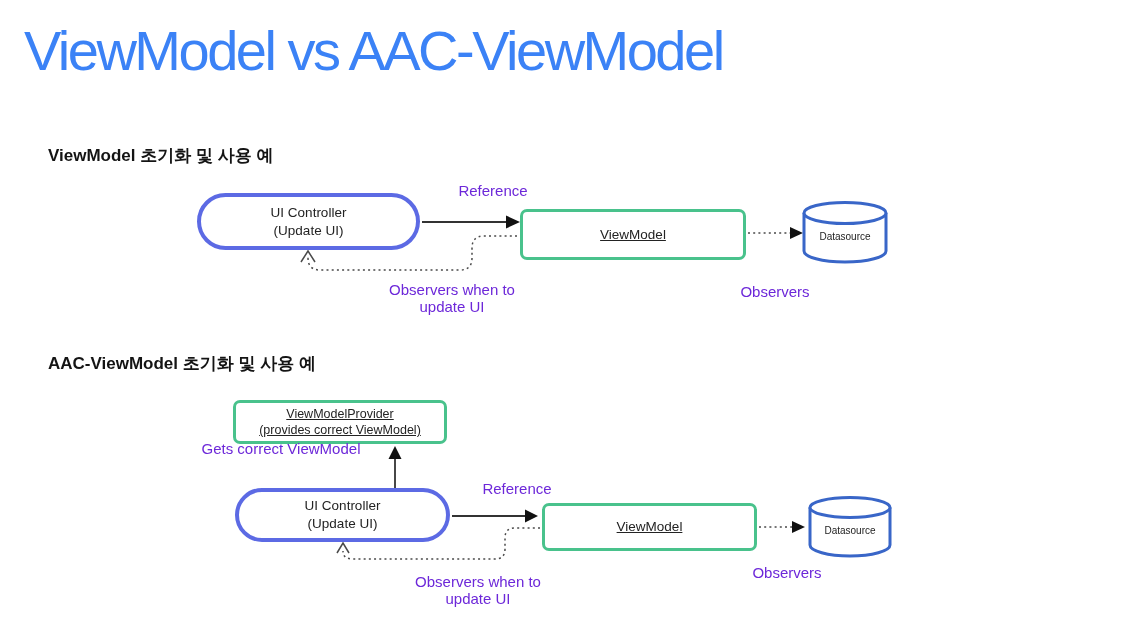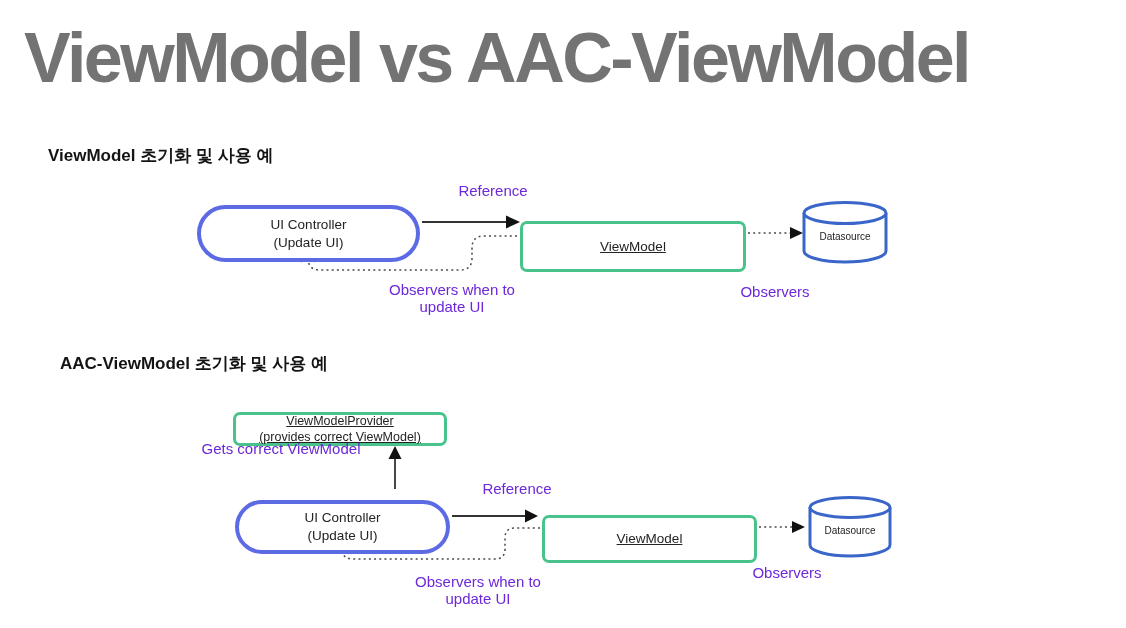--- a/index.html
+++ b/index.html
@@ -1,30 +1,30 @@
 <!DOCTYPE html>
 <html style="--controller-blue: #5C6AE4; --box-green: #49C28C; --datasource-blue: #3966C8;"><head>
 <meta charset="utf-8">
 <style>
   html,body{margin:0;padding:0;background:#fff;}
   .canvas{
     position:relative;width:1126px;height:628px;background:#ffffff;
     font-family:"Liberation Sans","DejaVu Sans",sans-serif;overflow:hidden;
   }
   .title{
-    position:absolute;left:24px;top:22px;font-size:70px;font-weight:700;
-    letter-spacing:-2.5px;color:#737373;white-space:nowrap;line-height:1.05;
+    position:absolute;left:24px;top:22px;font-size:56px;font-weight:400;
+    letter-spacing:-2.5px;color:#3b82f6;white-space:nowrap;line-height:1.05;
   }
   .section-heading{
     position:absolute;font-size:17px;font-weight:700;color:#141414;white-space:nowrap;
   }
   .node{
     position:absolute;box-sizing:border-box;background:#ffffff;
     display:flex;flex-direction:column;align-items:center;justify-content:center;
-    text-align:center;color:#232323;margin-top:12px;
+    text-align:center;color:#232323;
   }
   .pill{
     border:4px solid var(--controller-blue);border-radius:32px;
     font-size:13.5px;line-height:1.3;
   }
   .greenbox{
     border:3px solid var(--box-green);border-radius:7px;
     font-size:13.5px;line-height:1.3;text-decoration:underline;
   }
   .provider{font-size:12.5px;}
@@ -109,23 +109,23 @@
 
   <div class="lbl" style="left:438px;top:182px;width:110px;">Reference</div>
 
   <div class="lbl" style="left:372px;top:281px;width:160px;">
     <div>Observers when to</div>
     <div>update UI</div>
   </div>
 
   <div class="lbl" style="left:730px;top:283px;width:90px;">Observers</div>
 
-  <div class="section-heading" style="left:48px;top:352px;margin-left:12px;">AAC-ViewModel 초기화 및 사용 예</div>
+  <div class="section-heading" style="left:48px;top:352px;">AAC-ViewModel 초기화 및 사용 예</div>
 
-  <div class="node greenbox provider" style="left:233px;top:400px;width:214px;height:34px;">
+  <div class="node greenbox provider" style="left:233px;top:400px;width:214px;height:44px;">
     <span>ViewModelProvider</span>
     <span>(provides correct ViewModel)</span>
   </div>
 
   <div class="lbl" style="left:196px;top:440px;width:170px;text-align:center;">Gets correct ViewModel</div>
 
   <div class="node pill" style="left:235px;top:488px;width:215px;height:54px;">
     <span>UI Controller</span>
     <span>(Update UI)</span>
   </div>

